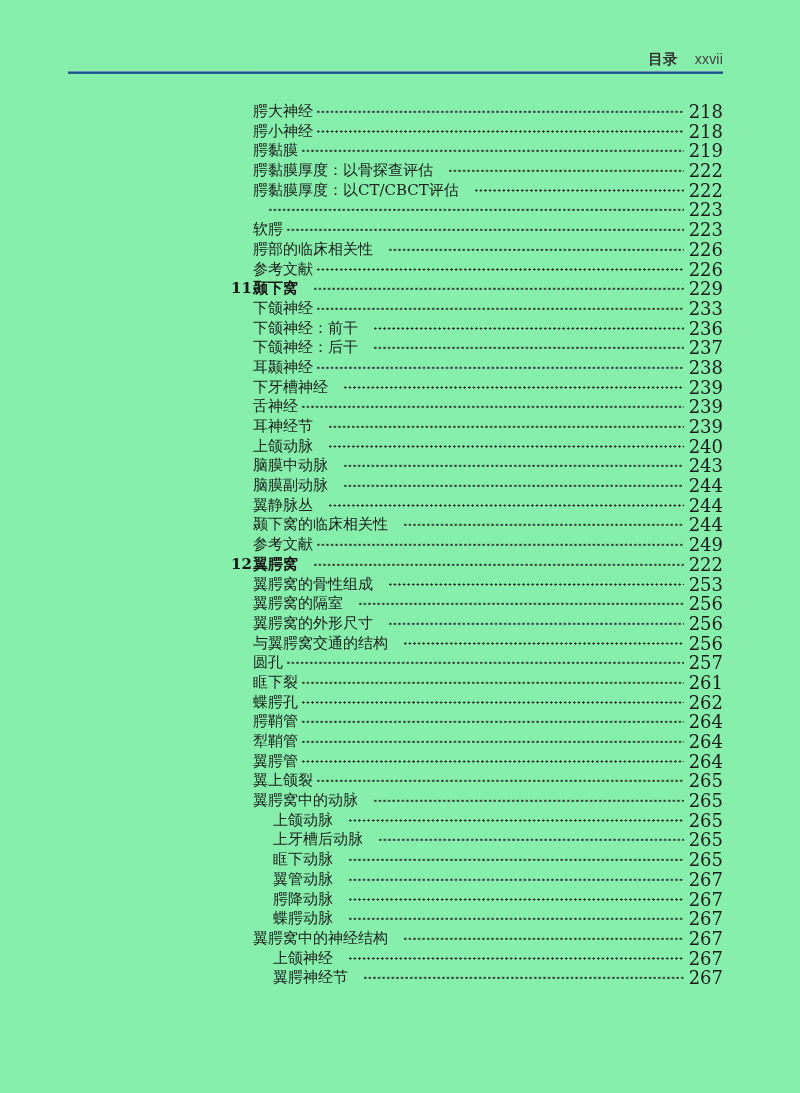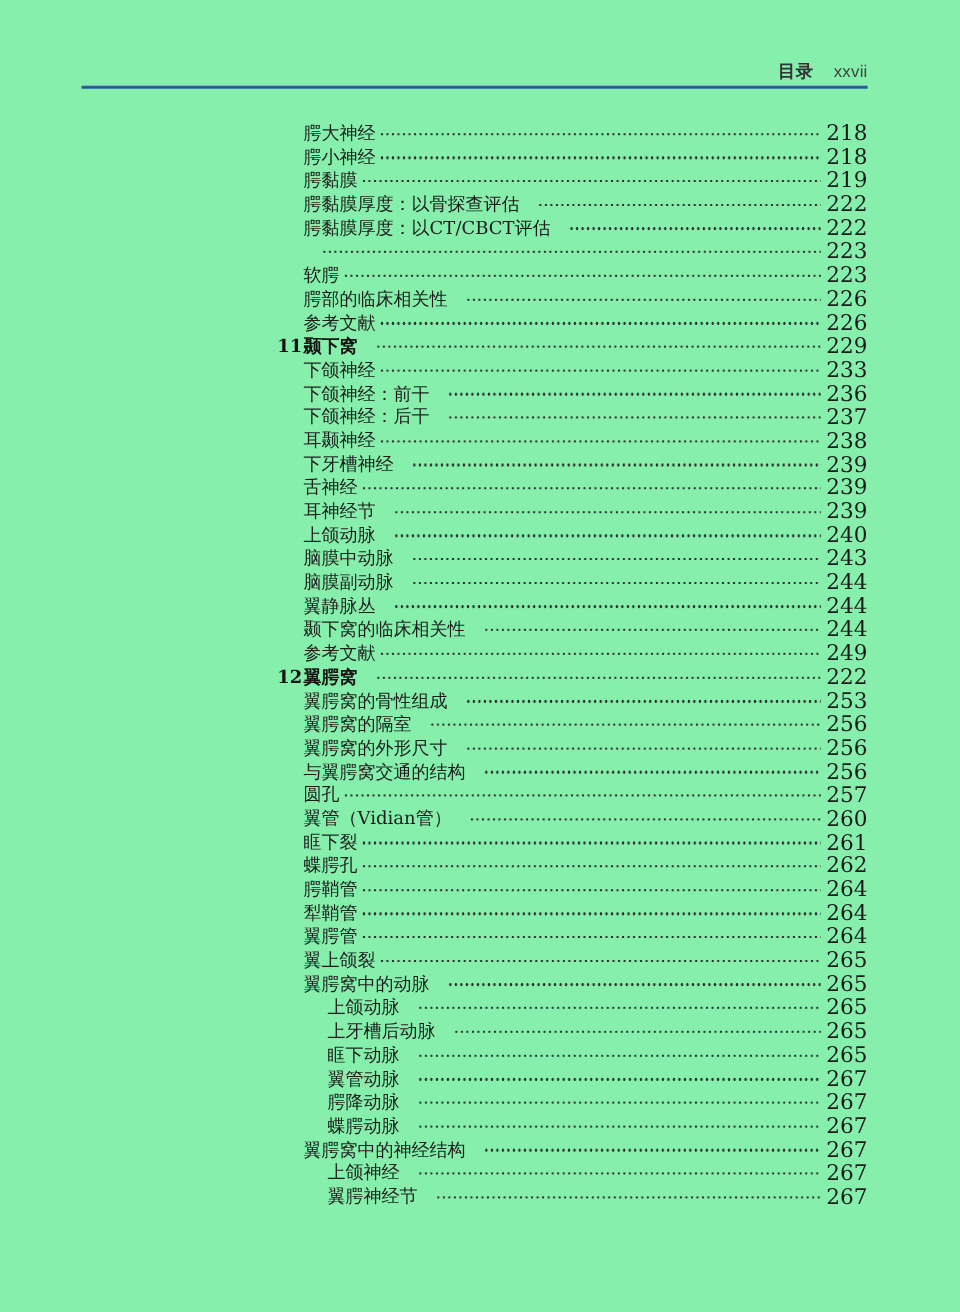--- a/index.html
+++ b/index.html
@@ -232,25 +232,20 @@
       <div class="row gap">
         <span class="label">与翼腭窝交通的结构</span>
         <span class="leader"></span>
         <span class="pagenum">256</span>
       </div>
       <div class="row">
         <span class="label">圆孔</span>
         <span class="leader"></span>
         <span class="pagenum">257</span>
       </div>
-      <div class="row gap">
-        <span class="label">翼管（Vidian管）</span>
-        <span class="leader"></span>
-        <span class="pagenum">260</span>
-      </div>
       <div class="row">
         <span class="label">眶下裂</span>
         <span class="leader"></span>
         <span class="pagenum">261</span>
       </div>
       <div class="row">
         <span class="label">蝶腭孔</span>
         <span class="leader"></span>
         <span class="pagenum">262</span>
       </div>

